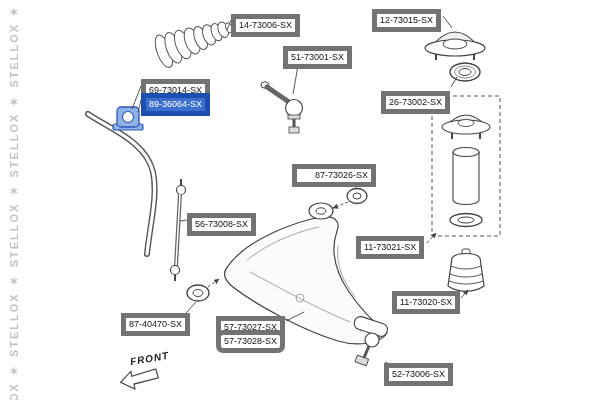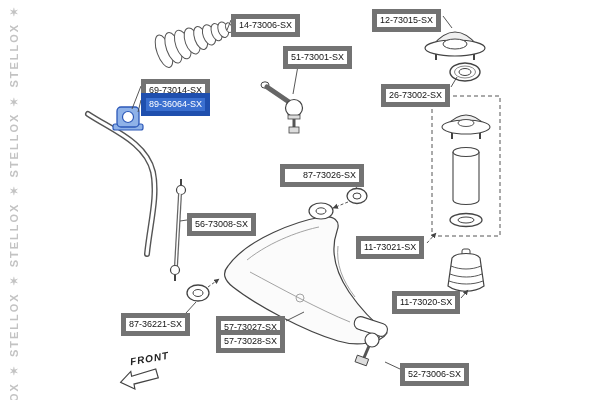--- a/index.html
+++ b/index.html
@@ -154,31 +154,31 @@
       <path d="M286,321 L304,312"></path>
       <path d="M400,369 L385,362"></path>
       <path d="M348,202 L333,208" stroke-dasharray="3 2" marker-end="url(#arr)"></path>
       <path d="M208,287 L219,279" stroke-dasharray="3 2" marker-end="url(#arr)"></path>
     </g>
   </svg>
 
   <div class="plabel" style="left:231px;top:14px;">14-73006-SX</div>
   <div class="plabel" style="left:372px;top:9px;">12-73015-SX</div>
   <div class="plabel" style="left:283px;top:46px;text-align:center;">51-73001-SX</div>
-  <div class="plabel" style="left:381px;top:84px;">26-73002-SX</div>
+  <div class="plabel" style="left:381px;top:91px;">26-73002-SX</div>
   <div class="plabel" style="left:141px;top:79px;">69-73014-SX</div>
   <div class="plabel hl" style="left:141px;top:93px;">89-36064-SX</div>
-  <div class="plabel" style="left:280px;top:164px;padding-left:18px;">87-73026-SX</div>
+  <div class="plabel" style="left:292px;top:164px;padding-left:18px;">87-73026-SX</div>
   <div class="plabel" style="left:187px;top:213px;">56-73008-SX</div>
   <div class="plabel" style="left:356px;top:236px;">11-73021-SX</div>
   <div class="plabel" style="left:392px;top:291px;">11-73020-SX</div>
-  <div class="plabel" style="left:121px;top:313px;">87-36221-SX</div>
+  <div class="plabel" style="left:121px;top:313px;">87-40470-SX</div>
   <div class="plabel" style="left:216px;top:316px;">57-73027-SX</div>
-  <div class="plabel" style="left:216px;top:330px;">57-73028-SX</div>
-  <div class="plabel" style="left:400px;top:363px;">52-73006-SX</div>
+  <div class="plabel" style="left:216px;top:330px;border-radius:7px;">57-73028-SX</div>
+  <div class="plabel" style="left:384px;top:363px;">52-73006-SX</div>
 
   <div class="front">
     <span class="ftext">FRONT</span>
     <svg width="42" height="24" viewBox="0 0 42 24">
       <polygon points="1,13 13,4 13,9 38,6 39,15 14,17 14,22" fill="#fff" stroke="#444" stroke-width="1.2"></polygon>
     </svg>
   </div>
 
 </div>
 

